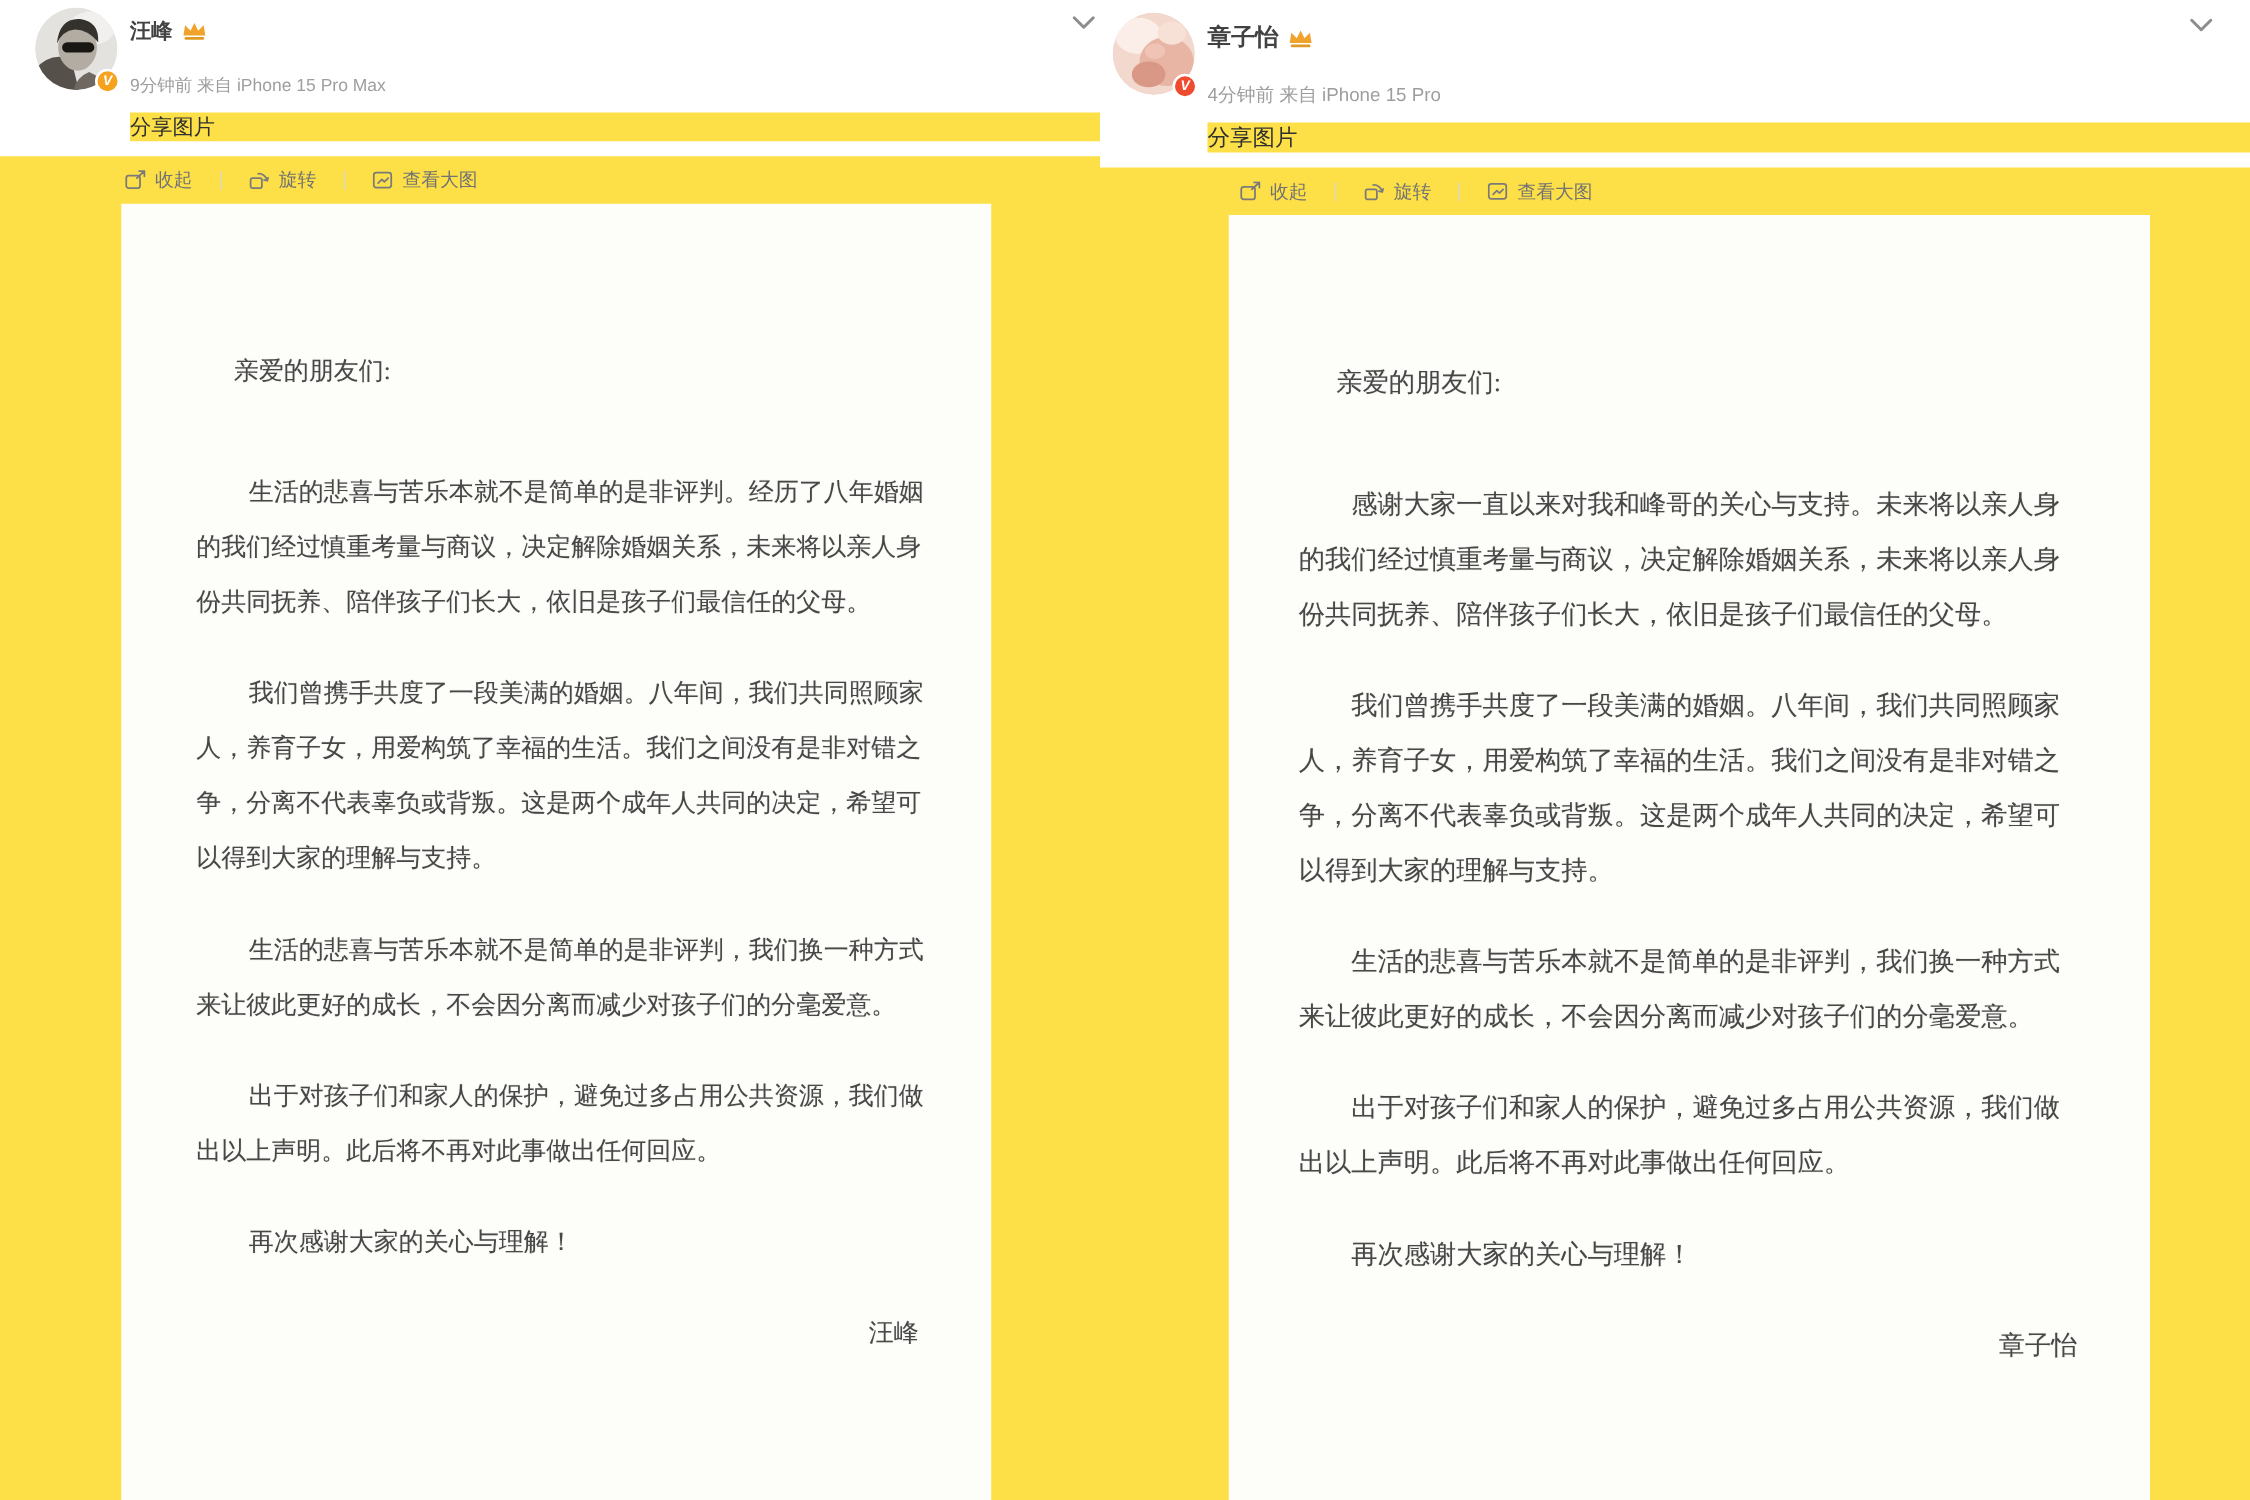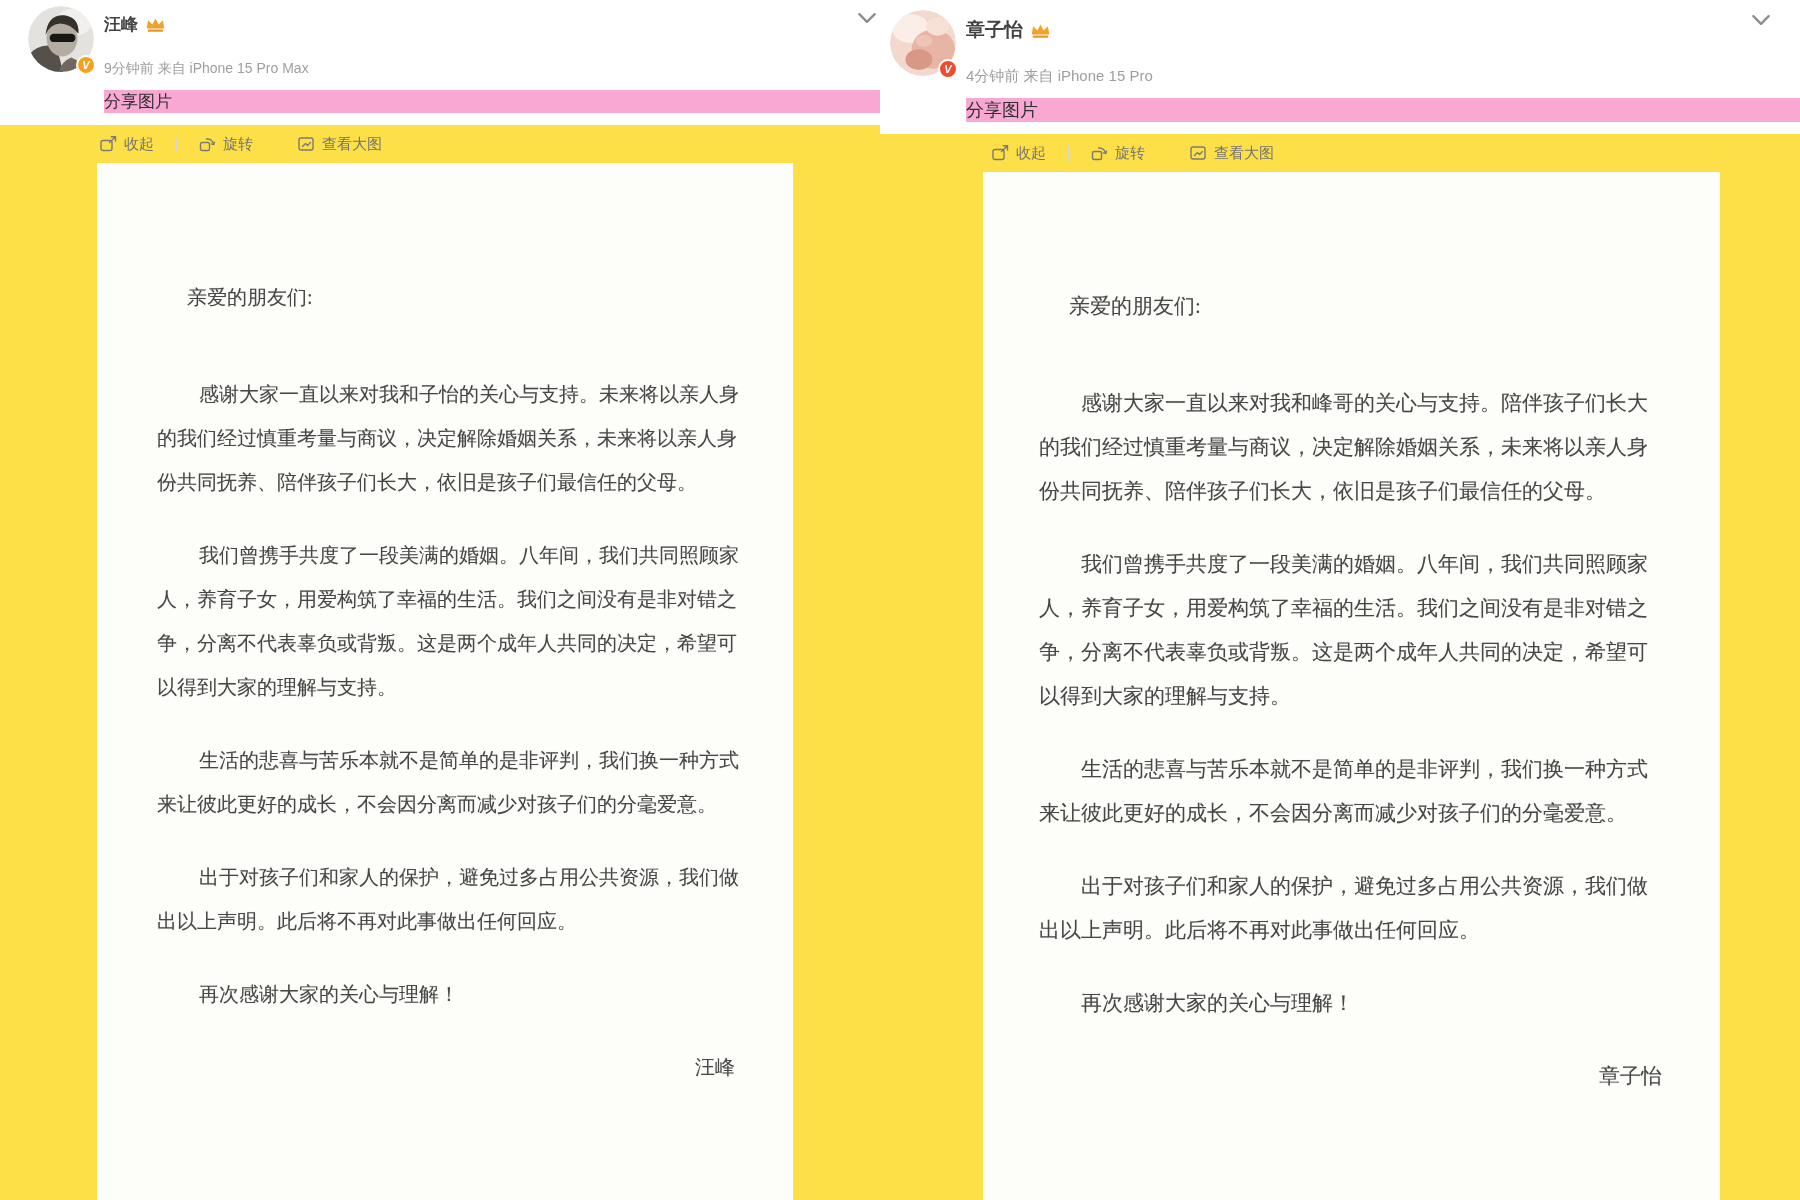--- a/index.html
+++ b/index.html
@@ -29,21 +29,21 @@
   .header-text{ display:flex; flex-direction:column; }
   .user-name{ font-size:17px; font-weight:bold; color:#424242; display:flex; align-items:center; gap:7px; padding-top:7px; cursor:pointer; }
   .right .user-name{ font-size:19px; }
   .crown{ width:21px; height:17px; }
   .meta{ font-size:14px; color:#9e9e9e; margin-top:24px; }
   .right .meta{ font-size:15px; }
 
   .chevron-btn{ position:absolute; top:8px; right:0; width:26px; height:22px; background:none; border:none; cursor:pointer; }
   .right .chevron-btn{ right:26px; top:10px; }
 
-  .content-text{ font-size:17px; color:#303030; margin:12px 0 12px 104px; background:#f9a8d4; }
+  .content-text{ font-size:17px; color:#303030; margin:12px 0 12px 104px; background:#fde047; }
   .right .content-text{ margin-left:86px; font-size:18px; }
 
   .viewer{ flex:1; background:#fde047; overflow:hidden; display:flex; flex-direction:column; }
   .toolbar{ height:38px; flex:none; display:flex; align-items:center; padding-left:100px; color:#737373; font-size:15px; }
   .right .toolbar{ padding-left:112px; }
   .tool{ display:flex; align-items:center; gap:7px; cursor:pointer; }
   .tool svg{ flex:none; }
   .sep{ width:1px; height:15px; background:#d6d6d6; margin:0 22px; }
 
   .paper{
@@ -127,21 +127,21 @@
             <path d="M4.5 10.5 l3 -3 l2 2 l3 -3" stroke="#7a7a7a" stroke-width="1.4" fill="none" stroke-linecap="round" stroke-linejoin="round"></path>
           </svg>
           <span>查看大图</span>
         </span>
       </div>
 
       <div class="paper">
         <div class="letter">
           <div class="salutation">亲爱的朋友们:</div>
           <div class="para">
-              <div class="line first">感谢大家一直以来对我和子怡的关心与支持。未来将以亲人身</div>
+              <div class="line first">生活的悲喜与苦乐本就不是简单的是非评判。经历了八年婚姻</div>
               <div class="line">的我们经过慎重考量与商议，决定解除婚姻关系，未来将以亲人身</div>
               <div class="line">份共同抚养、陪伴孩子们长大，依旧是孩子们最信任的父母。</div>
             </div>
           <div class="para">
               <div class="line first">我们曾携手共度了一段美满的婚姻。八年间，我们共同照顾家</div>
               <div class="line">人，养育子女，用爱构筑了幸福的生活。我们之间没有是非对错之</div>
               <div class="line">争，分离不代表辜负或背叛。这是两个成年人共同的决定，希望可</div>
               <div class="line">以得到大家的理解与支持。</div>
             </div>
           <div class="para">
@@ -218,21 +218,21 @@
             <path d="M4.5 10.5 l3 -3 l2 2 l3 -3" stroke="#7a7a7a" stroke-width="1.4" fill="none" stroke-linecap="round" stroke-linejoin="round"></path>
           </svg>
           <span>查看大图</span>
         </span>
       </div>
 
       <div class="paper">
         <div class="letter">
           <div class="salutation">亲爱的朋友们:</div>
           <div class="para">
-              <div class="line first">感谢大家一直以来对我和峰哥的关心与支持。陪伴孩子们长大</div>
+              <div class="line first">感谢大家一直以来对我和峰哥的关心与支持。未来将以亲人身</div>
               <div class="line">的我们经过慎重考量与商议，决定解除婚姻关系，未来将以亲人身</div>
               <div class="line">份共同抚养、陪伴孩子们长大，依旧是孩子们最信任的父母。</div>
             </div>
           <div class="para">
               <div class="line first">我们曾携手共度了一段美满的婚姻。八年间，我们共同照顾家</div>
               <div class="line">人，养育子女，用爱构筑了幸福的生活。我们之间没有是非对错之</div>
               <div class="line">争，分离不代表辜负或背叛。这是两个成年人共同的决定，希望可</div>
               <div class="line">以得到大家的理解与支持。</div>
             </div>
           <div class="para">

